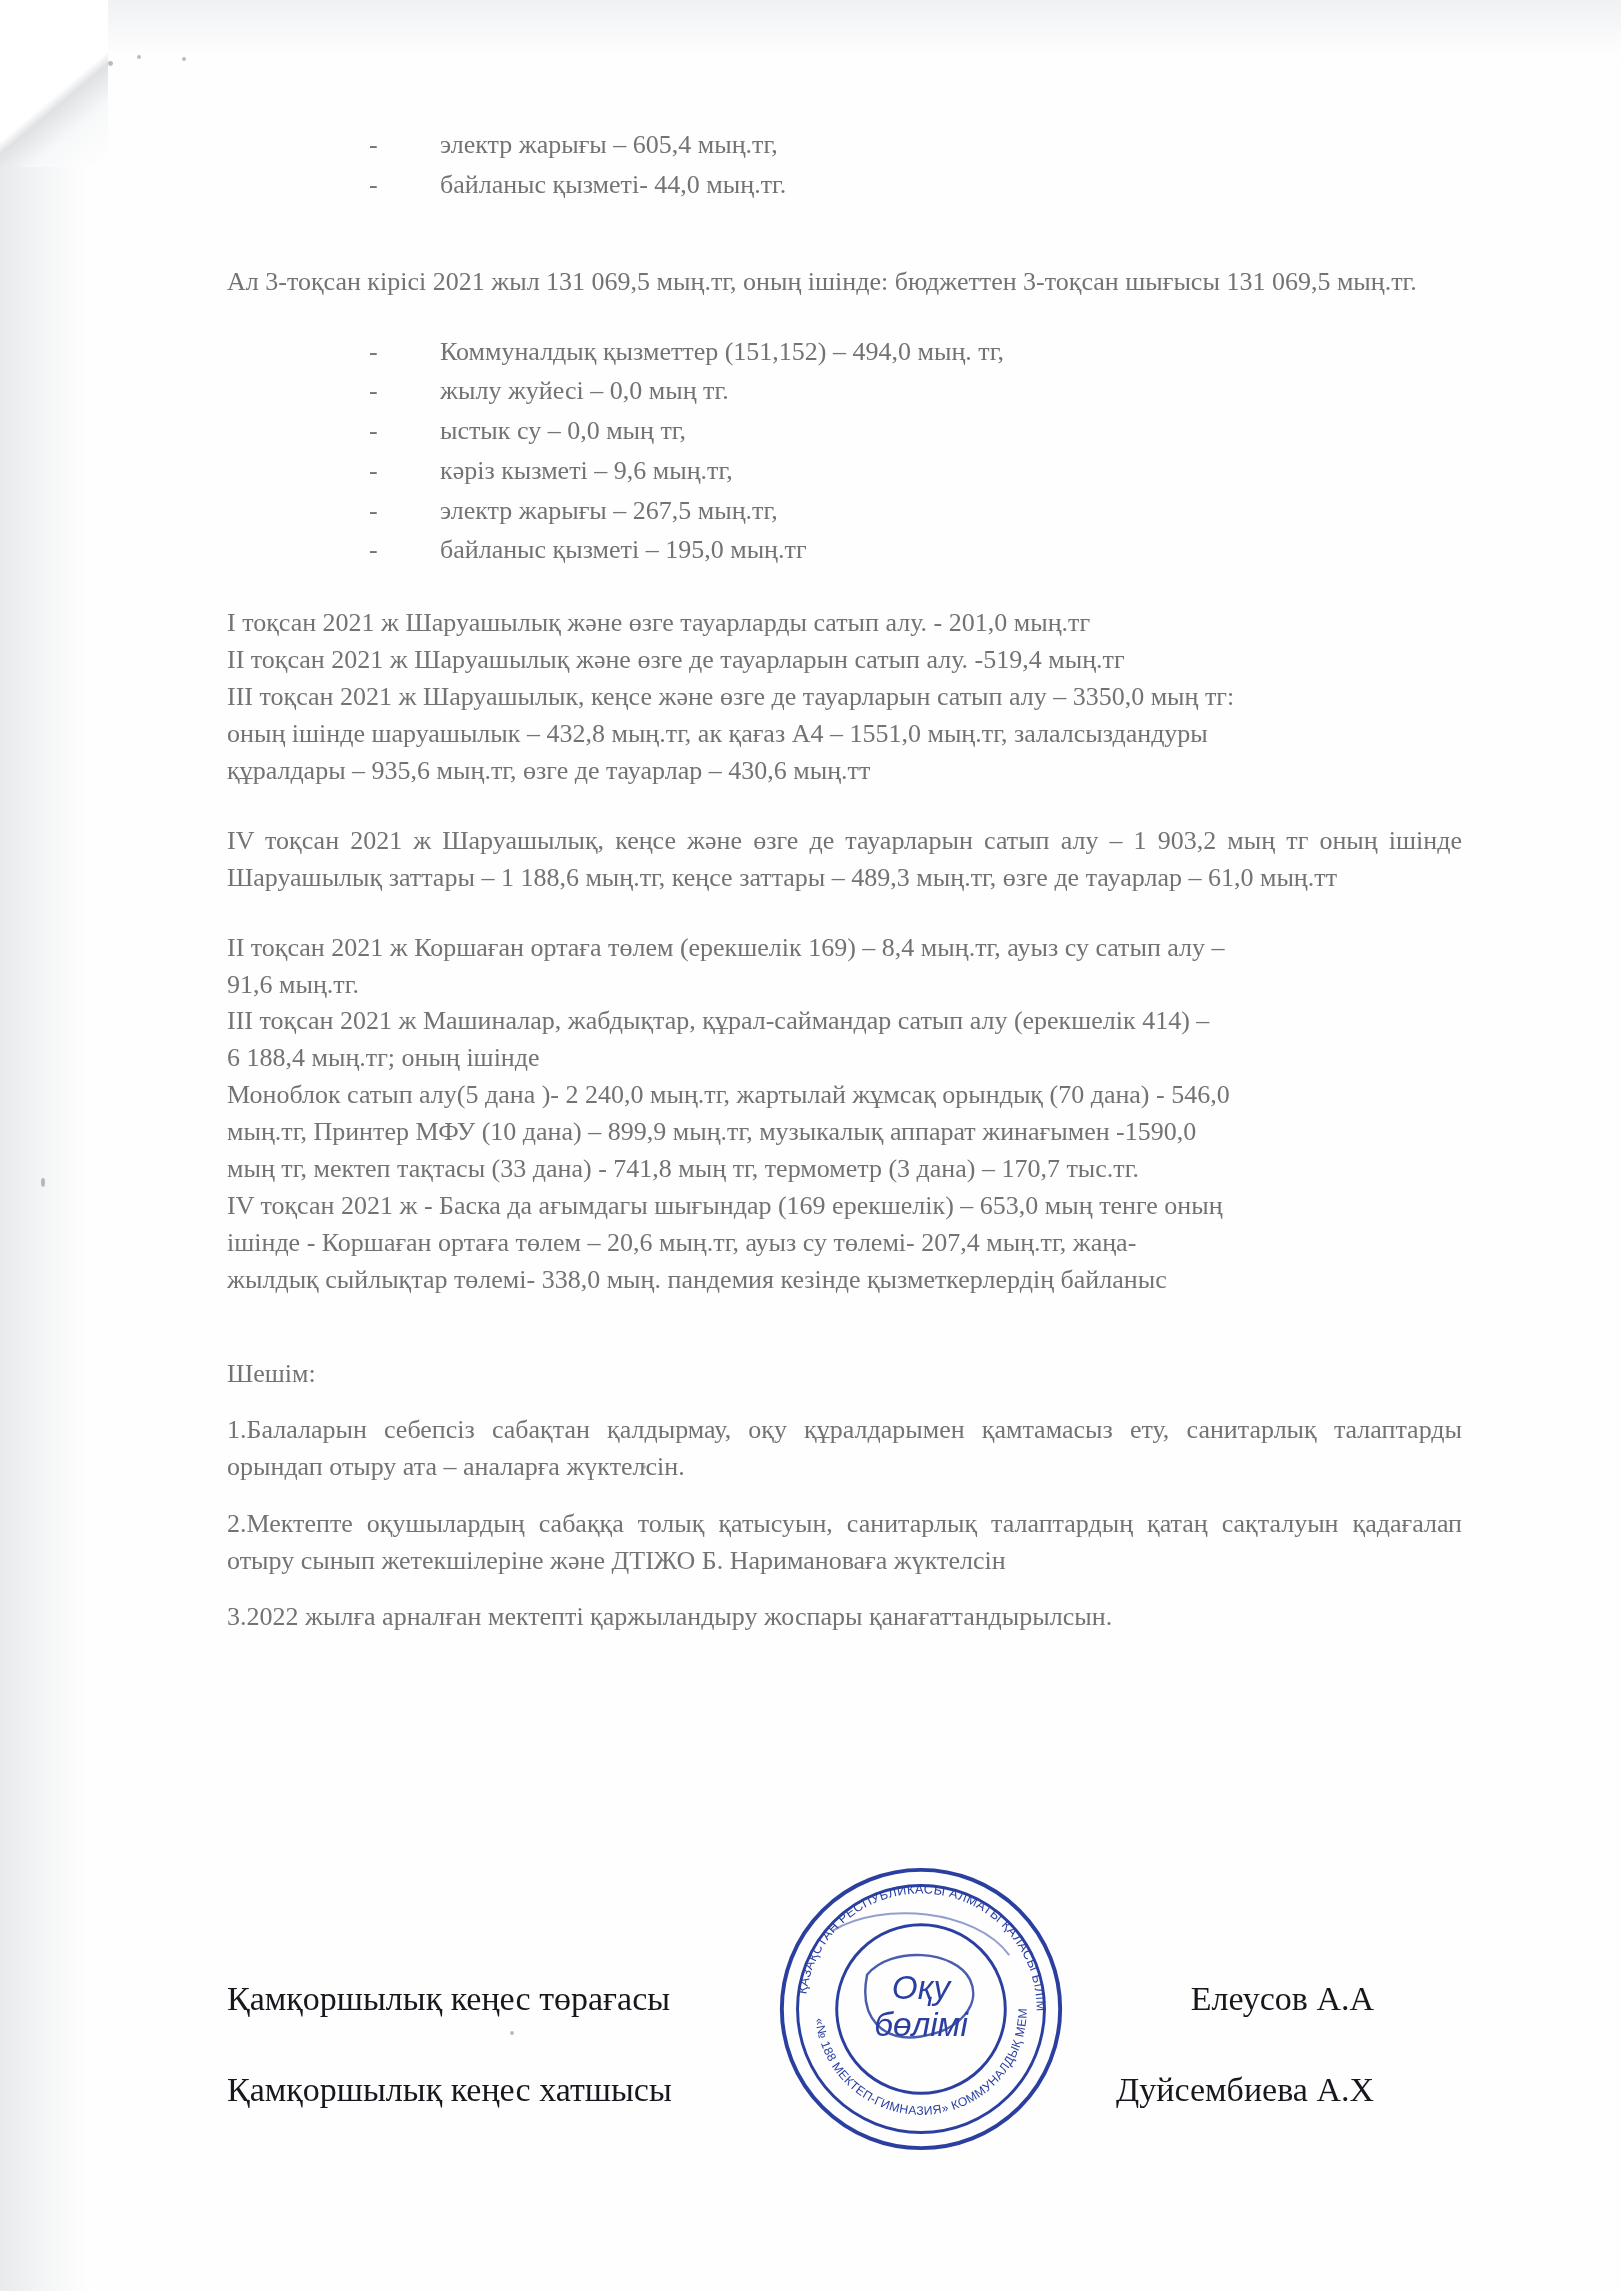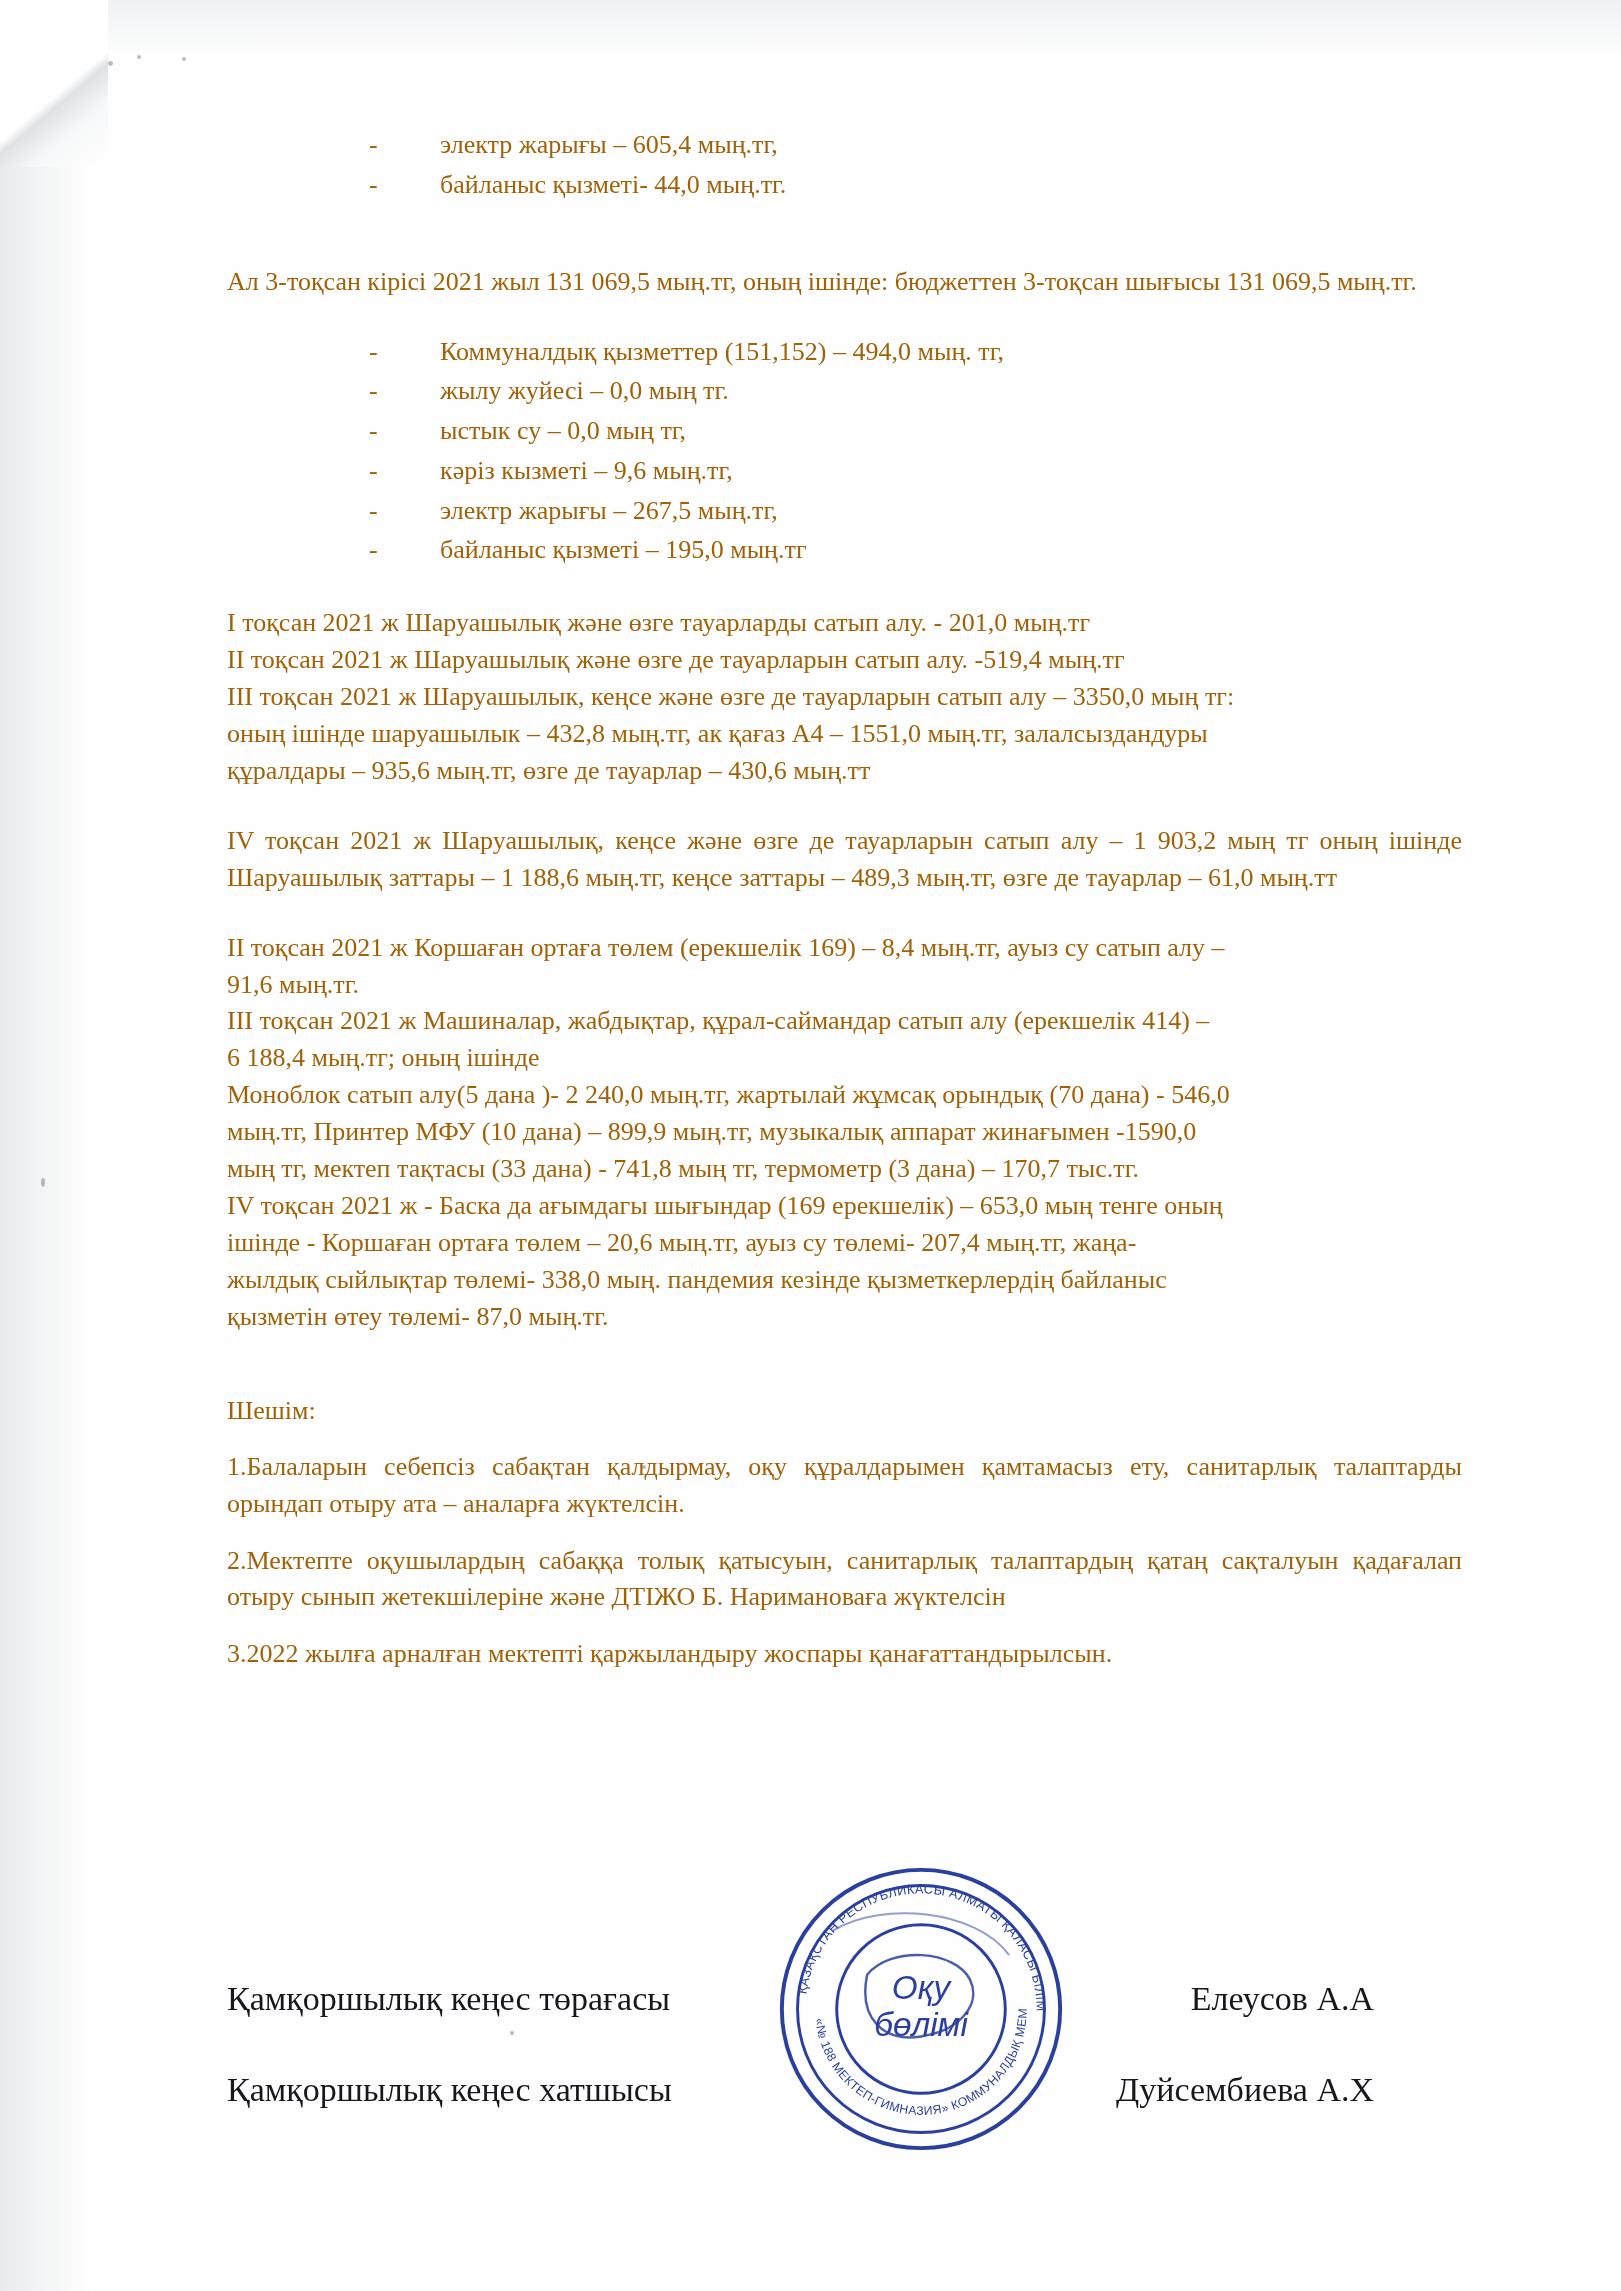--- a/index.html
+++ b/index.html
@@ -41,21 +41,21 @@
     position: absolute;
     background: #8b9099;
     border-radius: 50%;
     opacity: .6;
   }
   .content {
     position: absolute;
     left: 227px;
     top: 127px;
     width: 1235px;
-    color: #a16207;
+    color: #737373;
     font-size: 26px;
     line-height: 1.42;
   }
   .bullets {
     margin: 0 0 0 142px;
     padding: 0;
     list-style: none;
   }
   .bullets li {
     position: relative;
@@ -174,21 +174,20 @@
       <p>II тоқсан 2021 ж Коршаған ортаға төлем (ерекшелік 169) – 8,4 мың.тг, ауыз су сатып алу –</p>
       <p>91,6 мың.тг.</p>
       <p>III тоқсан 2021 ж Машиналар, жабдықтар, құрал-саймандар сатып алу (ерекшелік 414) –</p>
       <p>6 188,4 мың.тг; оның ішінде</p>
       <p>Моноблок сатып алу(5 дана )- 2 240,0 мың.тг, жартылай жұмсақ орындық (70 дана) - 546,0</p>
       <p>мың.тг, Принтер МФУ (10 дана) – 899,9 мың.тг, музыкалық аппарат жинағымен -1590,0</p>
       <p>мың тг,  мектеп тақтасы (33 дана) - 741,8 мың тг, термометр (3 дана) – 170,7 тыс.тг.</p>
       <p>IV тоқсан 2021 ж - Баска да ағымдагы шығындар (169 ерекшелік) – 653,0 мың тенге оның</p>
       <p>ішінде - Коршаған ортаға төлем  – 20,6 мың.тг, ауыз су төлемі- 207,4 мың.тг, жаңа-</p>
       <p>жылдық сыйлықтар төлемі- 338,0 мың. пандемия кезінде қызметкерлердің байланыс</p>
-      <p>қызметін өтеу төлемі- 87,0 мың.тг.</p>
     </div>
 
     <div class="gap-lg"></div>
 
     <p class="decision-title">Шешім:</p>
 
     <div class="gap-sm"></div>
 
     <p class="block indent">1.Балаларын себепсіз сабақтан қалдырмау, оқу құралдарымен қамтамасыз ету, санитарлық талаптарды орындап отыру ата – аналарға жүктелсін.</p>
 

